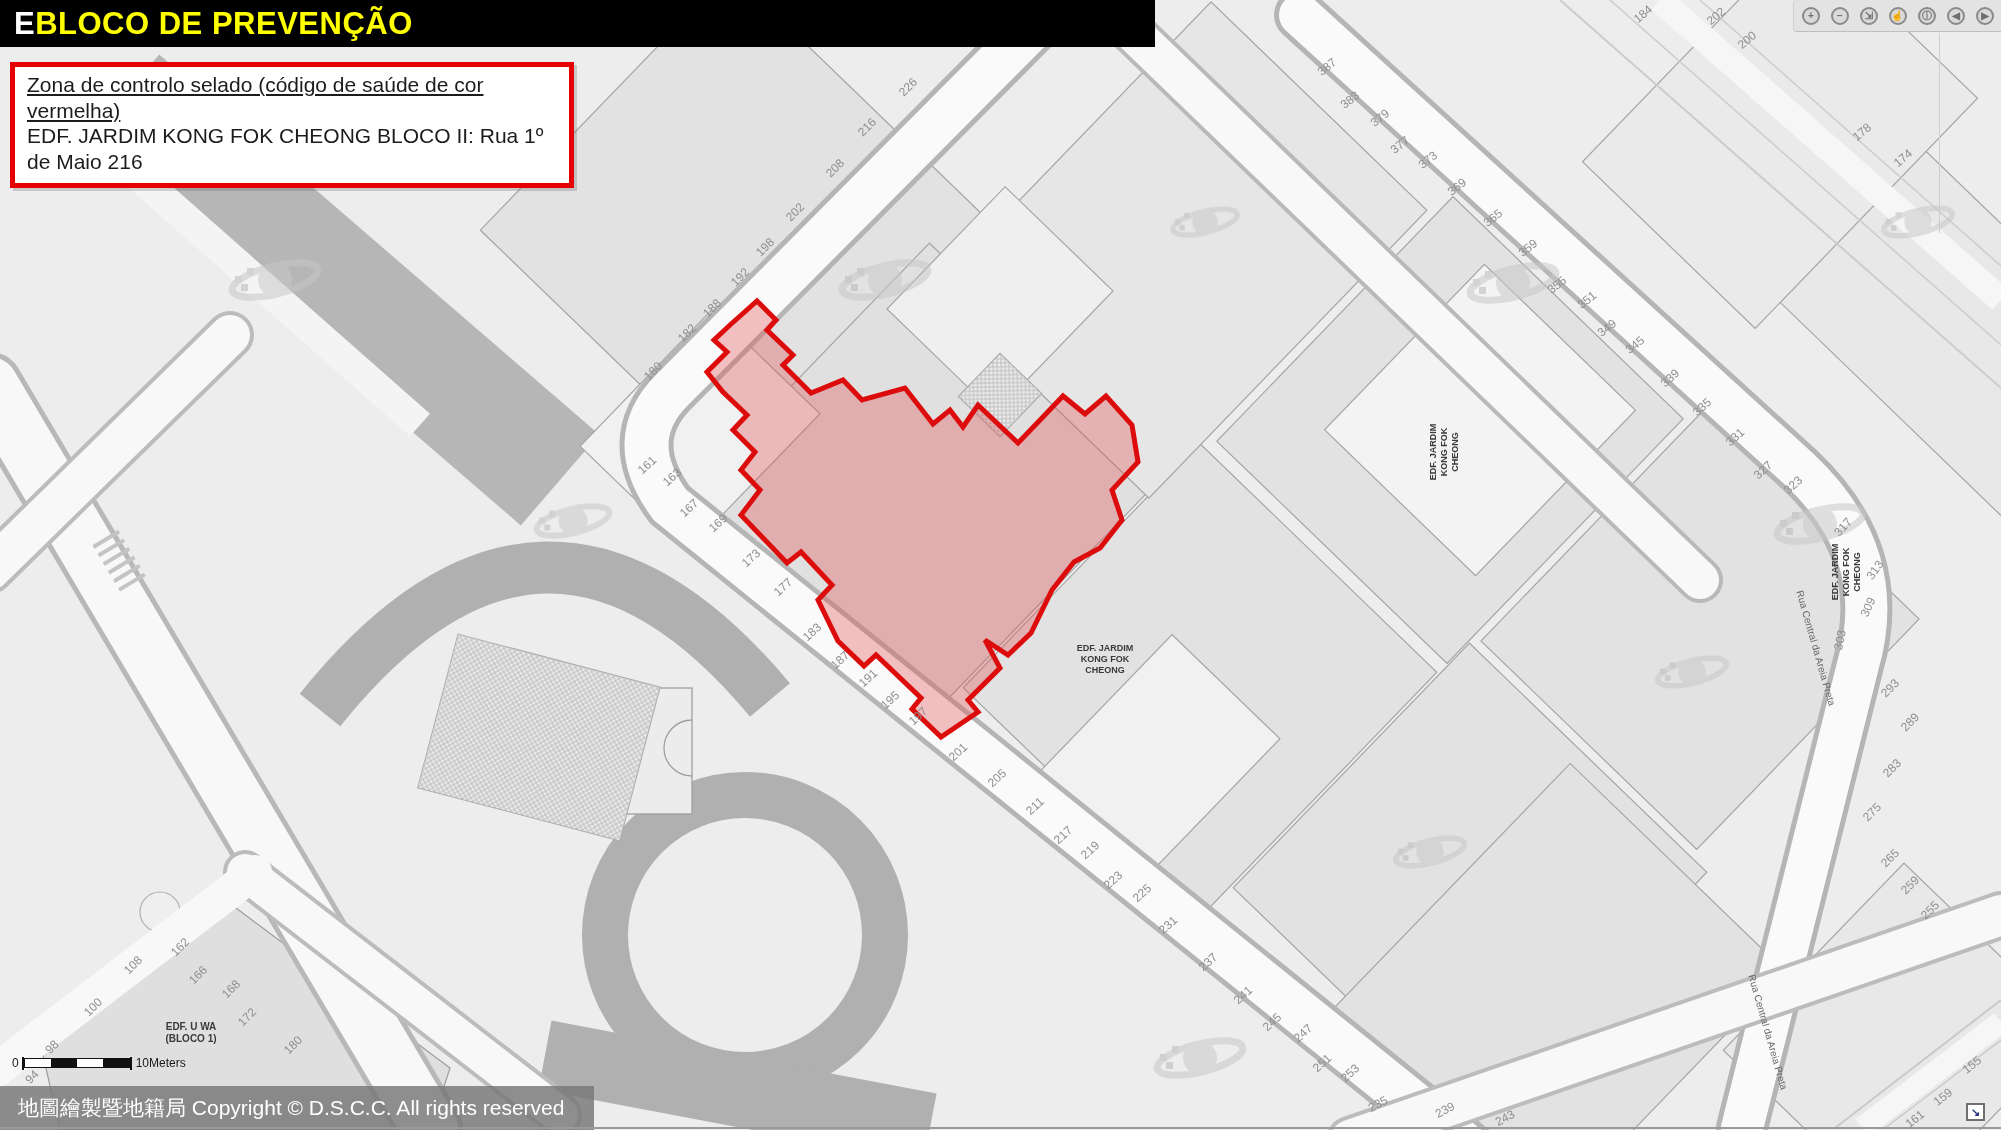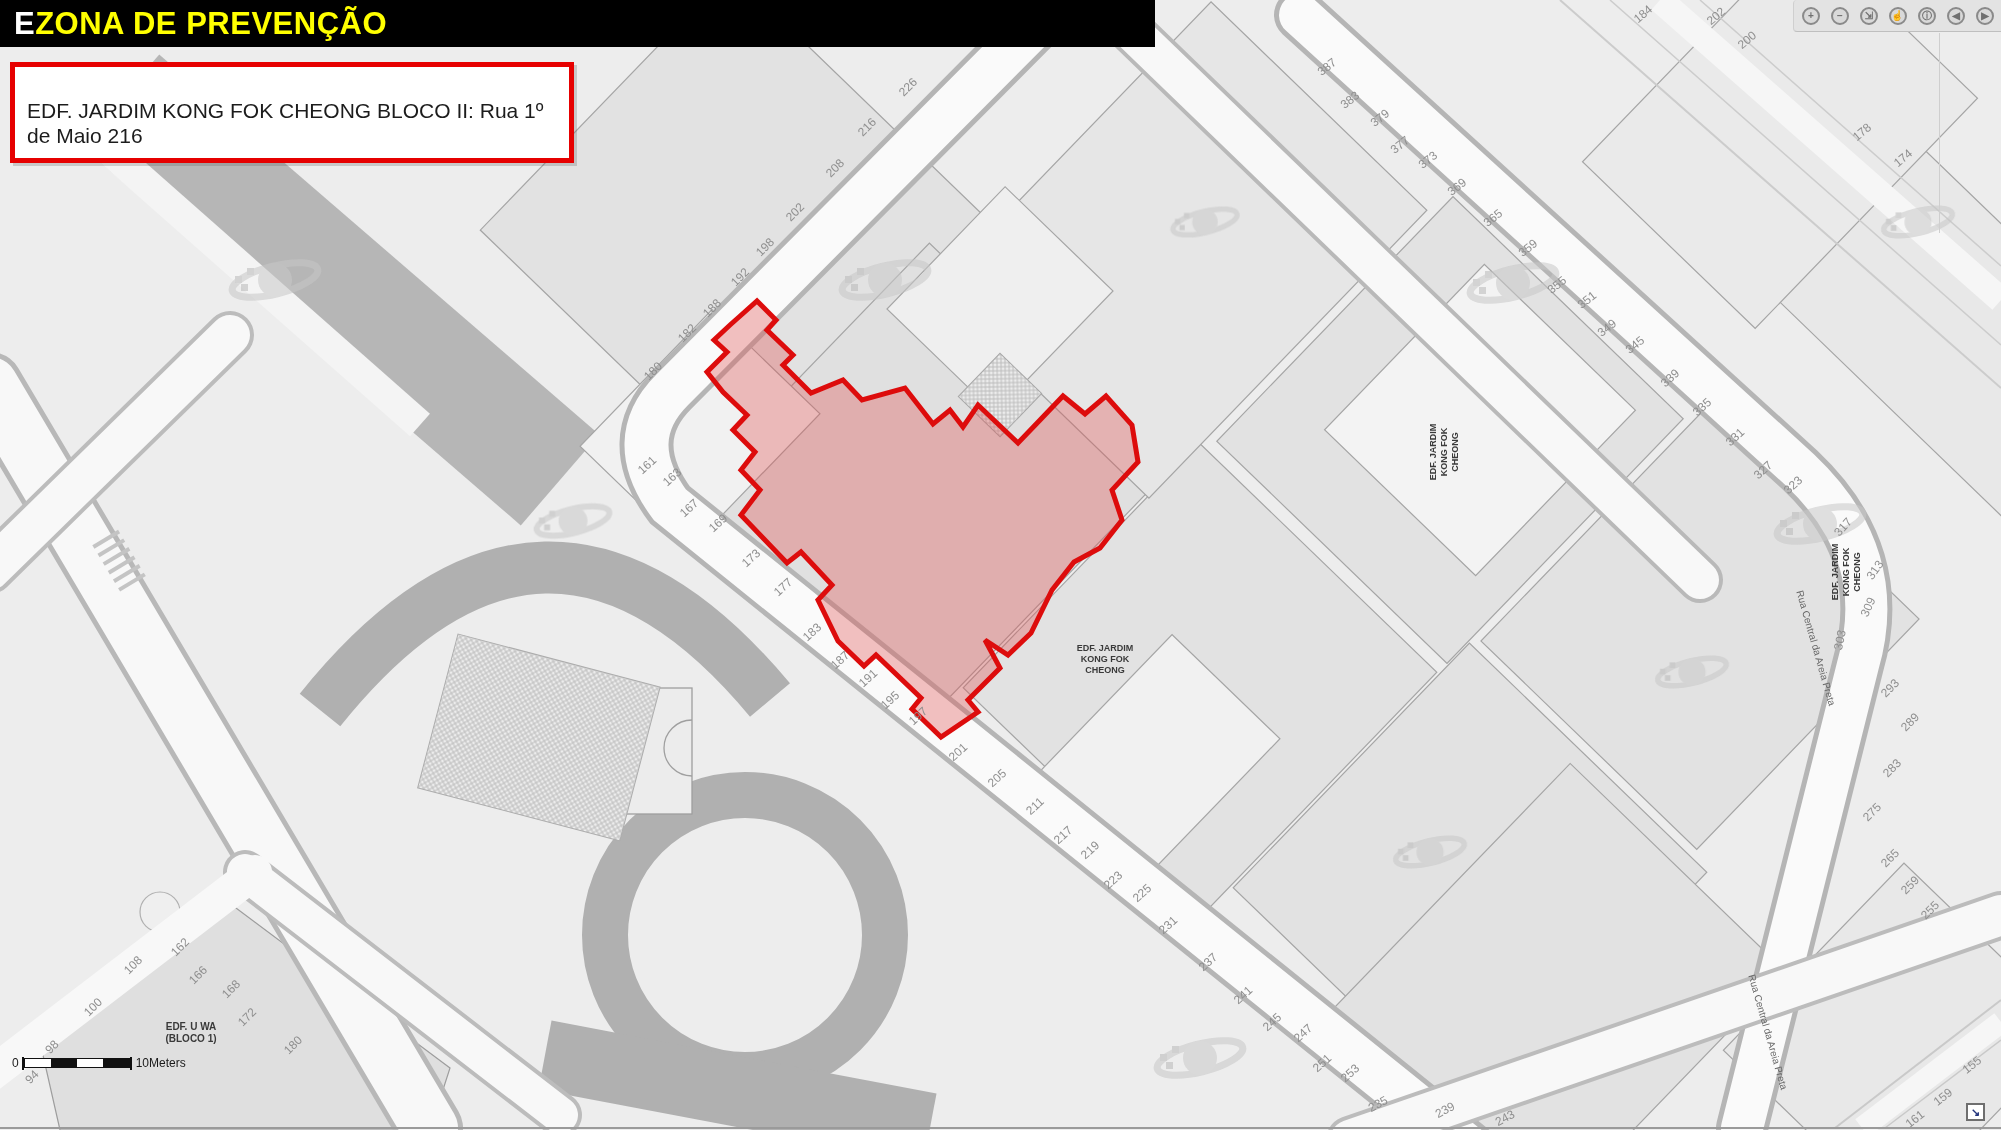--- a/index.html
+++ b/index.html
@@ -266,25 +266,25 @@
       <div class="bldg" style="font-size: 10px; left: 178px; top: 1033px; transform: translate(-50%, -50%) rotate(0deg); margin-left: 13px;">
         <div>EDF. U WA</div>
         <div>(BLOCO 1)</div>
       </div>
       <div class="sname" style="left: 1816px; top: 648px; transform: translate(-50%, -50%) rotate(74deg);">Rua Central da Areia Preta</div>
       <div class="sname" style="left: 1768px; top: 1032px; transform: translate(-50%, -50%) rotate(74deg);">Rua Central da Areia Preta</div>
     </div>
 
   <div class="banner" id="banner">
       <span style="color: rgb(255, 255, 255);">E</span>
-      <span style="color: rgb(255, 255, 0);"> ZONA DE PREVENÇÃO</span>
+      <span style="color: rgb(255, 255, 0);"> BLOCO DE PREVENÇÃO</span>
     </div>
 
   <div class="legend">
-    <br>
+    <span class="u">Zona de controlo selado (código de saúde de cor vermelha)</span><br>
     <span>EDF. JARDIM KONG FOK CHEONG BLOCO II: Rua 1º de Maio 216</span>
   </div>
 
   <div class="toolbar" id="toolbar">
       <div class="tbtn">+</div>
       <div class="tbtn">−</div>
       <div class="tbtn">⇲</div>
       <div class="tbtn">☝</div>
       <div class="tbtn">ⓘ</div>
       <div class="tbtn">◀</div>
@@ -297,18 +297,21 @@
     <span class="sb-bar" id="sb-bar">
         <span class="sb-seg" style="background: rgb(255, 255, 255);"></span>
         <span class="sb-seg" style="background: rgb(17, 17, 17);"></span>
         <span class="sb-seg" style="background: rgb(255, 255, 255);"></span>
         <span class="sb-seg" style="background: rgb(17, 17, 17);"></span>
       </span>
     <span class="sb-tick"></span>
     <span class="sb-label">10Meters</span>
   </div>
 
+  <div class="copyright">
+    <span>地圖繪製暨地籍局 Copyright © D.S.C.C. All rights reserved</span>
+  </div>
 
   <div class="corner-btn">↘</div>
 
   <div class="sheet-line"></div>
   <div class="frame-bottom"></div>
 </div>
 
 </body></html>

